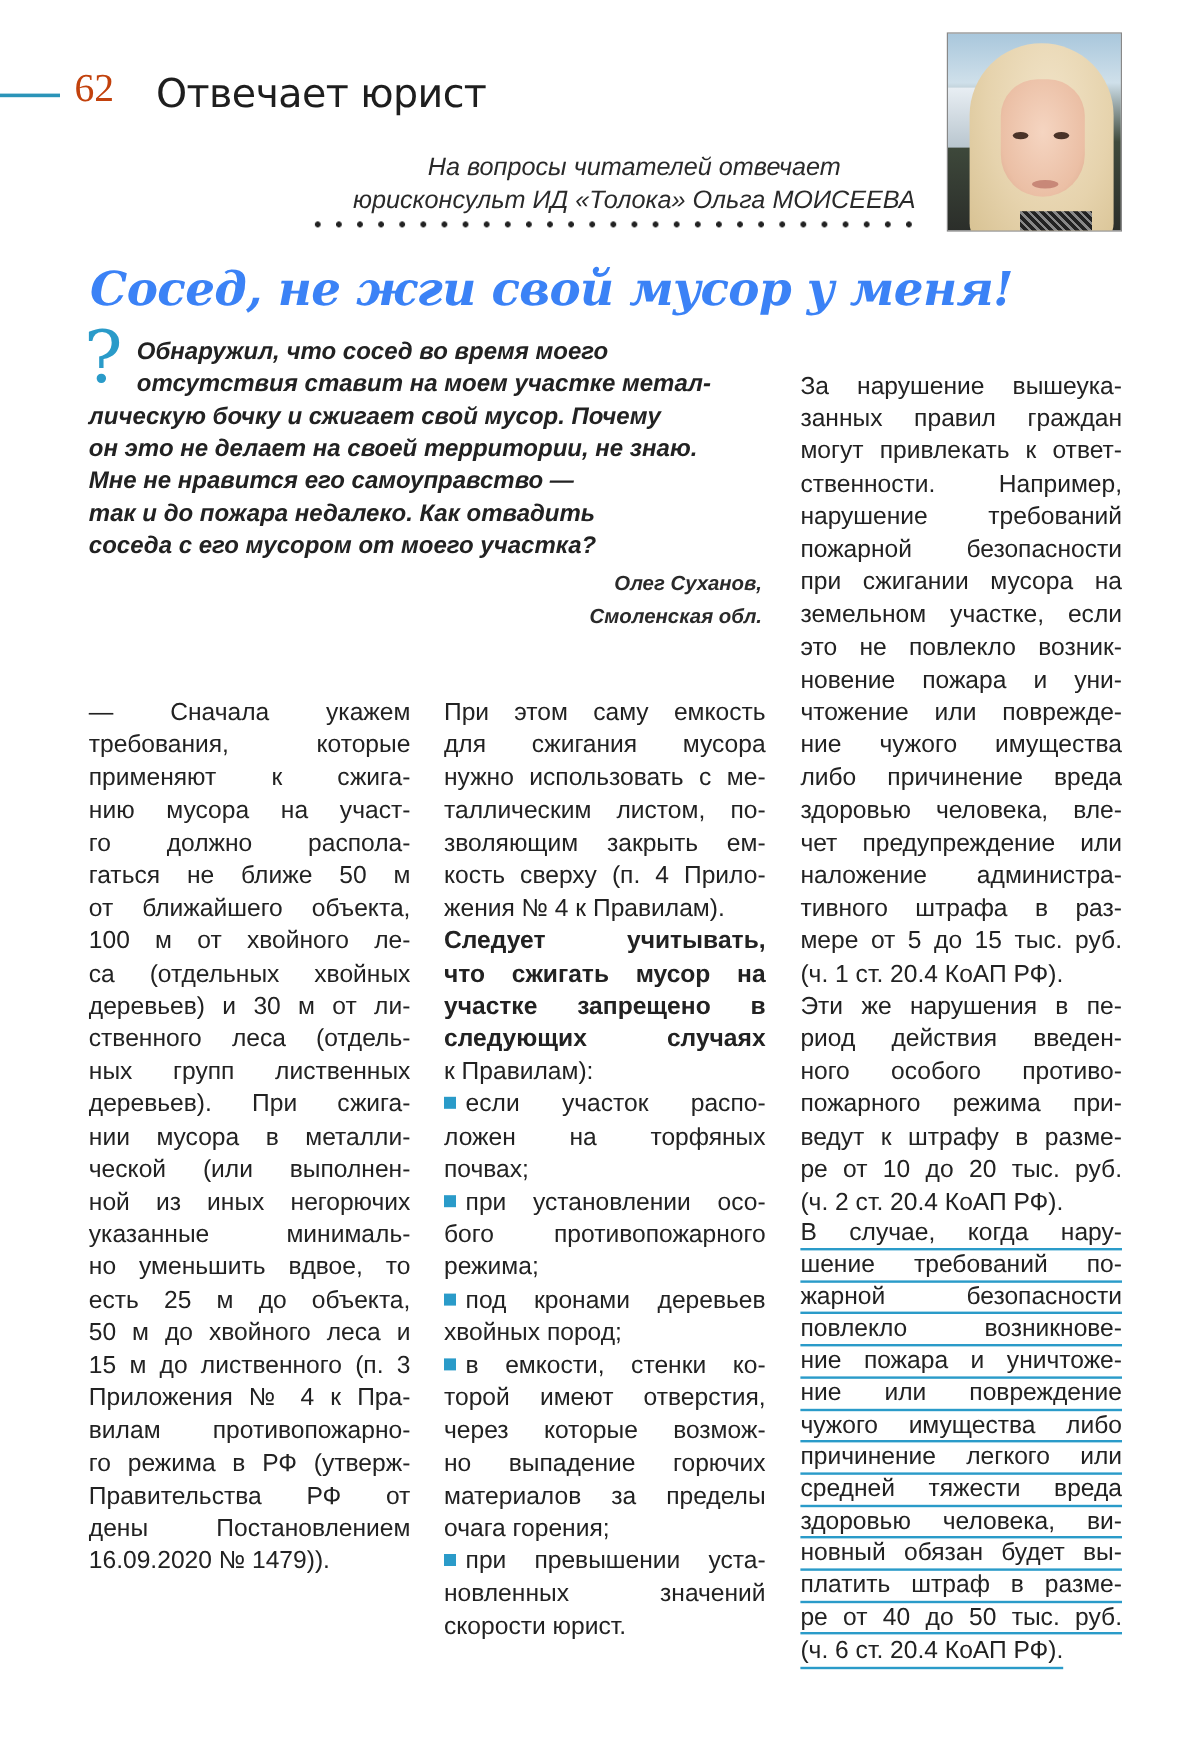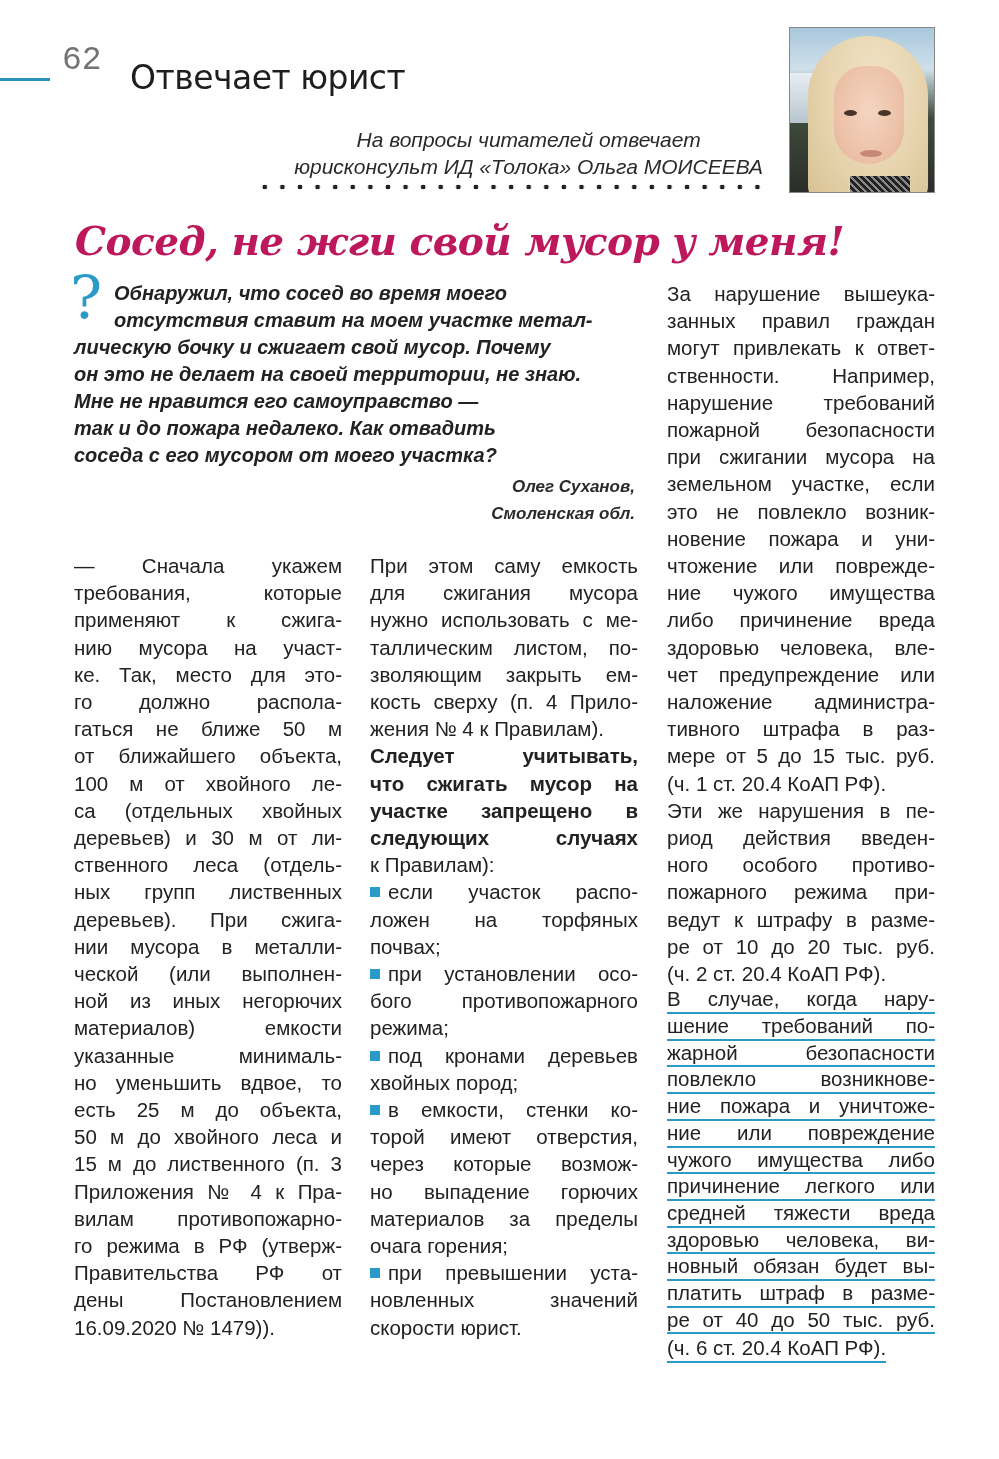--- a/index.html
+++ b/index.html
@@ -1,45 +1,45 @@
 <!DOCTYPE html>
 <html><head>
 <meta charset="utf-8">
 <style>
   html, body { margin: 0; padding: 0; background: #ffffff; }
   body { width: 999px; height: 1459px; position: relative; overflow: hidden; color: #1e1e1e; font-family: "Liberation Sans", sans-serif; }
 
   .header-rule { position: absolute; left: 0; top: 78px; width: 50px; height: 3px; background: #2a94b8; }
-  .page-num { position: absolute; left: 62px; top: 42px; font-size: 33px; color: #737373; font-family: Liberation Mono, monospace; }
+  .page-num { position: absolute; left: 62px; top: 56px; font-size: 33px; color: #c2410c; font-family: Liberation Serif, serif; }
   .section-title { position: absolute; left: 130px; top: 58px; font-size: 33px; color: #1e1e1e; font-family: "DejaVu Sans", sans-serif; letter-spacing: -0.5px; }
 
   .byline { position: absolute; right: 236px; top: 126px; text-align: center; font-style: italic; font-size: 21px; line-height: 27px; color: #2a2a2a; font-family: "Liberation Sans", sans-serif; }
   .dots { position: absolute; left: 256px; top: 182px; width: 510px; height: 10px;
           background-image: radial-gradient(circle, #222 2.2px, transparent 2.6px);
           background-size: 17.6px 10px; background-repeat: repeat-x; }
 
   .photo { position: absolute; left: 789px; top: 27px; width: 144px; height: 164px; border: 1px solid #888; overflow: hidden;
            background: linear-gradient(180deg, #a9c7dc 0%, #cfe0ea 25%, #3f4a3c 55%, #2b2e2a 100%); }
   .photo .bg-snow { position: absolute; left: 0; top: 45px; width: 40px; height: 50px; background: linear-gradient(180deg,#e8eef3,#b9c6cf); }
   .photo .hair { position: absolute; left: 18px; top: 8px; width: 120px; height: 170px; border-radius: 60px 60px 20px 20px; background: radial-gradient(ellipse at 55% 30%, #f1e3c7 0%, #e6d3ad 55%, #d6c090 100%); }
   .photo .face { position: absolute; left: 44px; top: 38px; width: 70px; height: 98px; border-radius: 35px 35px 40px 40px; background: radial-gradient(ellipse at 50% 45%, #f5d5c1 0%, #ebbfa5 70%, #d9a88c 100%); }
   .photo .eye { position: absolute; width: 13px; height: 6px; border-radius: 50%; background: #4a3328; top: 82px; }
   .photo .eye.l { left: 54px; } .photo .eye.r { left: 88px; }
   .photo .lips { position: absolute; left: 70px; top: 122px; width: 22px; height: 7px; border-radius: 50%; background: #c88878; }
   .photo .scarf { position: absolute; left: 60px; top: 148px; width: 60px; height: 20px; background: repeating-linear-gradient(45deg,#222 0 3px,#888 3px 5px); }
 
-  .headline { position: absolute; left: 75px; top: 218px; font-family: "DejaVu Serif", serif; font-style: italic; font-weight: bold; font-size: 39px; color: #be185d; letter-spacing: -0.5px; white-space: nowrap; }
+  .headline { position: absolute; left: 75px; top: 218px; font-family: "DejaVu Serif", serif; font-style: italic; font-weight: bold; font-size: 39px; color: #3b82f6; letter-spacing: -0.5px; white-space: nowrap; }
 
   .question-mark { position: absolute; left: 70px; top: 268px; font-family: "DejaVu Serif", serif; font-size: 60px; line-height: 60px; color: #2a9bc9; }
   .question { position: absolute; left: 74px; top: 280px; width: 570px; font-style: italic; font-weight: bold; font-size: 20px; line-height: 27px; color: #222; }
   .question .line { display: block; white-space: nowrap; }
   .question .indent { padding-left: 40px; }
   .signature { position: absolute; right: 364px; top: 473px; text-align: right; font-style: italic; font-size: 17px; line-height: 27px; color: #2a2a2a; font-weight: bold; }
 
-  .col { position: absolute; font-size: 20.5px; line-height: 27.2px; color: #222; font-family: "Liberation Sans", sans-serif; }
+  .col { position: absolute; font-size: 20.5px; line-height: 27.2px; color: #222; font-family: "Liberation Sans", sans-serif; margin-top: 28px; }
   .col .ln { display: block; white-space: nowrap; text-align: justify; text-align-last: justify; }
   .col .ln.last { text-align-last: left; }
   .col1 { left: 74px; top: 552px; width: 268px; }
   .col2 { left: 370px; top: 552px; width: 268px; }
   .col3 { left: 667px; top: 280px; width: 268px; }
   .col .bold { font-weight: bold; }
   .bullet { display: inline-block; width: 10px; height: 10px; background: #2a9bc9; margin-right: 8px; vertical-align: 2px; }
   .ul .ln { border-bottom: 2.5px solid #2a9bc9; line-height: 24.7px; }
 </style>
 </head>
@@ -80,34 +80,32 @@
 <div class="signature">
   <div>Олег Суханов,</div>
   <div>Смоленская обл.</div>
 </div>
 
 <div class="col col1" id="col1">
     <span class="ln">— Сначала укажем</span>
     <span class="ln">требования, которые</span>
     <span class="ln">применяют к сжига-</span>
     <span class="ln">нию мусора на участ-</span>
-    <span class="ln">ке. Так, место для это-</span>
     <span class="ln">го должно распола-</span>
     <span class="ln">гаться не ближе 50 м</span>
     <span class="ln">от ближайшего объекта,</span>
     <span class="ln">100 м от хвойного ле-</span>
     <span class="ln">са (отдельных хвойных</span>
     <span class="ln">деревьев) и 30 м от ли-</span>
     <span class="ln">ственного леса (отдель-</span>
     <span class="ln">ных групп лиственных</span>
     <span class="ln">деревьев). При сжига-</span>
     <span class="ln">нии мусора в металли-</span>
     <span class="ln">ческой (или выполнен-</span>
     <span class="ln">ной из иных негорючих</span>
-    <span class="ln">материалов) емкости</span>
     <span class="ln">указанные минималь-</span>
     <span class="ln">но уменьшить вдвое, то</span>
     <span class="ln">есть 25 м до объекта,</span>
     <span class="ln">50 м до хвойного леса и</span>
     <span class="ln">15 м до лиственного (п. 3</span>
     <span class="ln">Приложения № 4 к Пра-</span>
     <span class="ln">вилам противопожарно-</span>
     <span class="ln">го режима в РФ (утверж-</span>
     <span class="ln">Правительства РФ от</span>
     <span class="ln">дены Постановлением</span>

